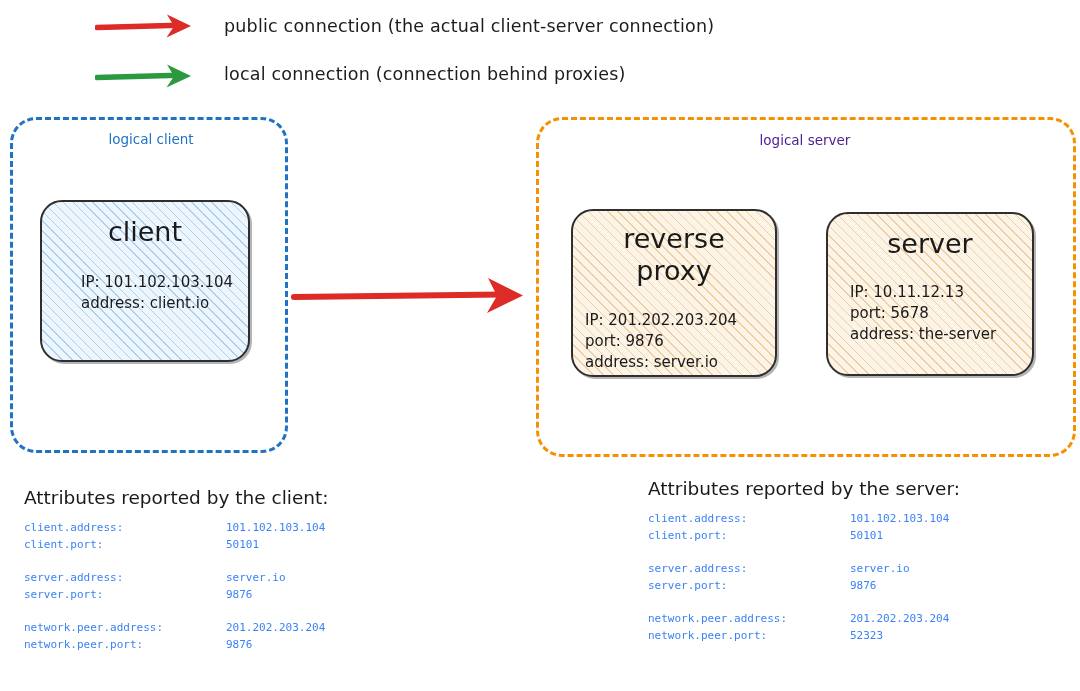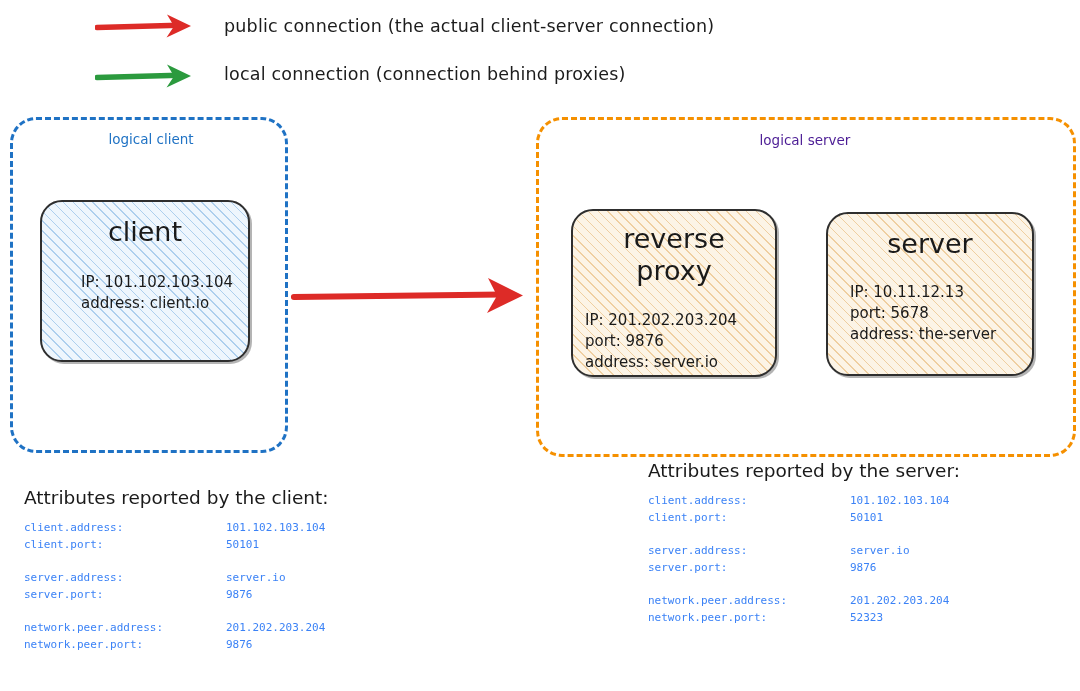--- a/index.html
+++ b/index.html
@@ -161,21 +161,21 @@
     position: absolute;
     left: 290px; top: 268px;
     width: 250px; height: 54px;
   }
 
   
   .attr-panel {
     position: absolute;
   }
   .attr-panel.client-panel { left: 24px;  top: 487px; width: 400px; }
-  .attr-panel.server-panel { left: 648px; top: 460px; width: 420px; }
+  .attr-panel.server-panel { left: 648px; top: 478px; width: 420px; }
 
   .attr-heading {
     font-size: 18.5px;
     color: #1a1a1a;
     margin: 0 0 11px 0;
     white-space: nowrap;
   }
   .attr-group {
     margin-bottom: 16px;
   }

